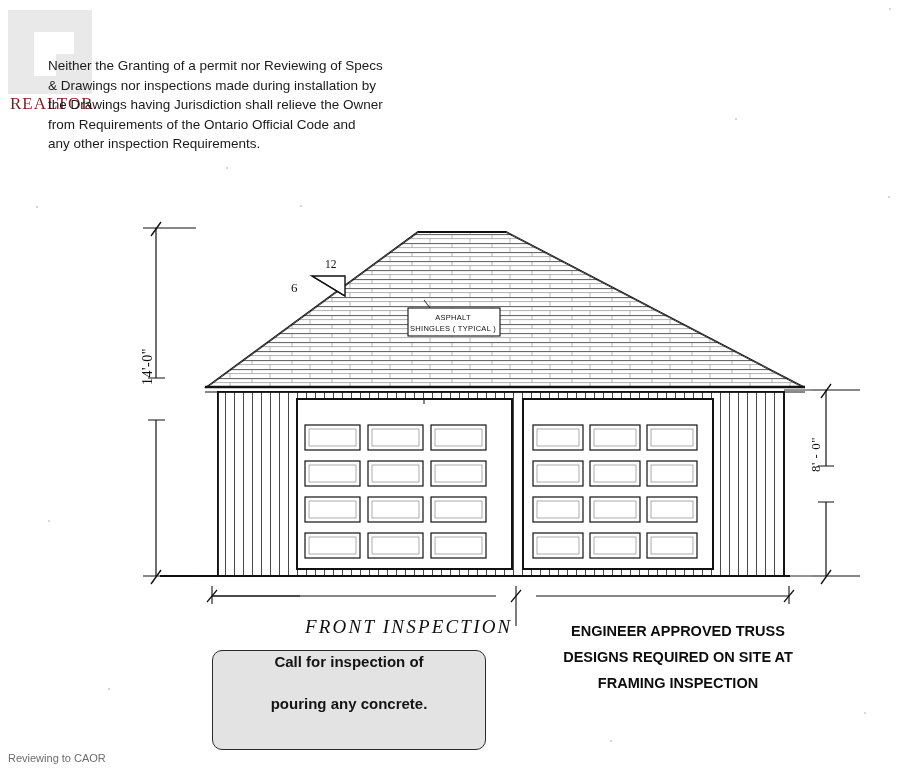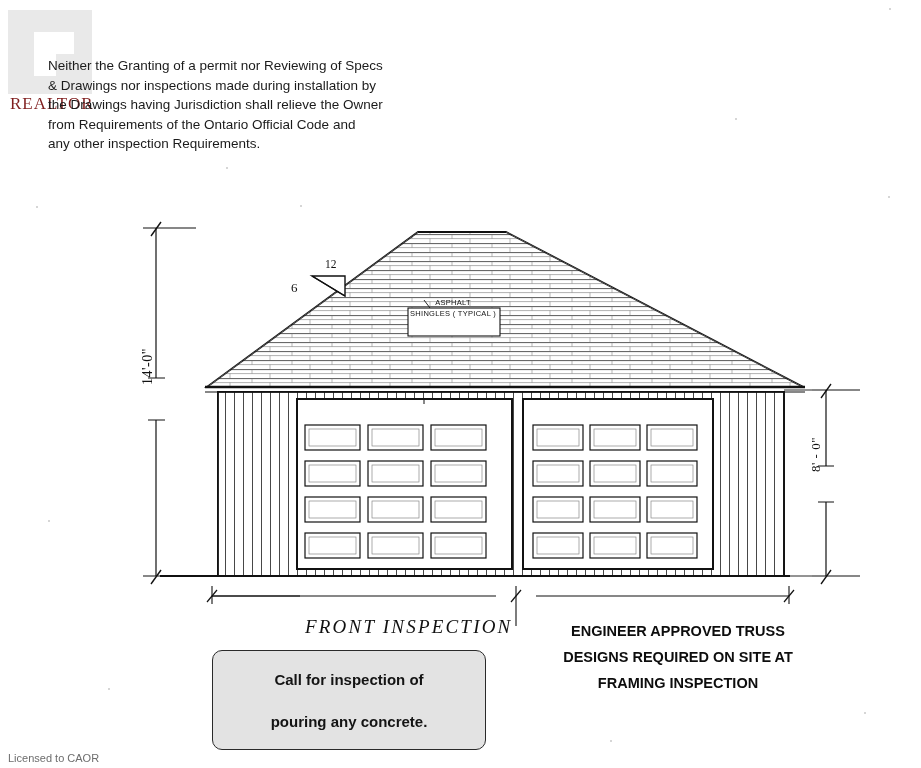--- a/index.html
+++ b/index.html
@@ -88,21 +88,21 @@
     height: 768px;
   }
 
   
   .ann {
     position: absolute;
     white-space: nowrap;
   }
   .roof-label {
     left: 410px;
-    top: 297px;
+    top: 312px;
     font-size: 7.5px;
     line-height: 11px;
     text-align: center;
     letter-spacing: 0.3px;
     color: #111;
   }
   .pitch-12 {
     left: 325px;
     top: 258px;
     font-size: 11.5px;
@@ -158,21 +158,21 @@
   .stamp {
     position: absolute;
     left: 212px;
     top: 650px;
     width: 272px;
     height: 98px;
     background: #e3e3e3;
     border: 1.5px solid #2a2a2a;
     border-radius: 10px;
     display: flex;
-    align-items: center;
+    align-items: flex-start;
     justify-content: center;
   }
   .stamp-text {
     font-size: 15px;
     line-height: 21px;
     font-weight: bold;
     text-align: center;
     color: #141414;
     font-family: "Liberation Sans", sans-serif;
   }
@@ -395,21 +395,21 @@
   <div class="ann truss-note">ENGINEER APPROVED TRUSS DESIGNS REQUIRED ON SITE AT FRAMING INSPECTION</div>
 
   <div class="stamp">
     <div class="stamp-text">
       <span>Call for inspection of</span><br>
       <br>
       <span>pouring any concrete.</span>
     </div>
   </div>
 
-  <div class="footer">Licensed to CAOR</div>
+  <div class="footer">Reviewing to CAOR</div>
 
   <div class="speck" style="left:889px; top:8px;"></div>
   <div class="speck" style="left:735px; top:118px;"></div>
   <div class="speck" style="left:224px; top:108px;"></div>
   <div class="speck" style="left:226px; top:167px;"></div>
   <div class="speck" style="left:36px; top:206px;"></div>
   <div class="speck" style="left:888px; top:196px;"></div>
   <div class="speck" style="left:48px; top:520px;"></div>
   <div class="speck" style="left:108px; top:688px;"></div>
   <div class="speck" style="left:864px; top:712px;"></div>

